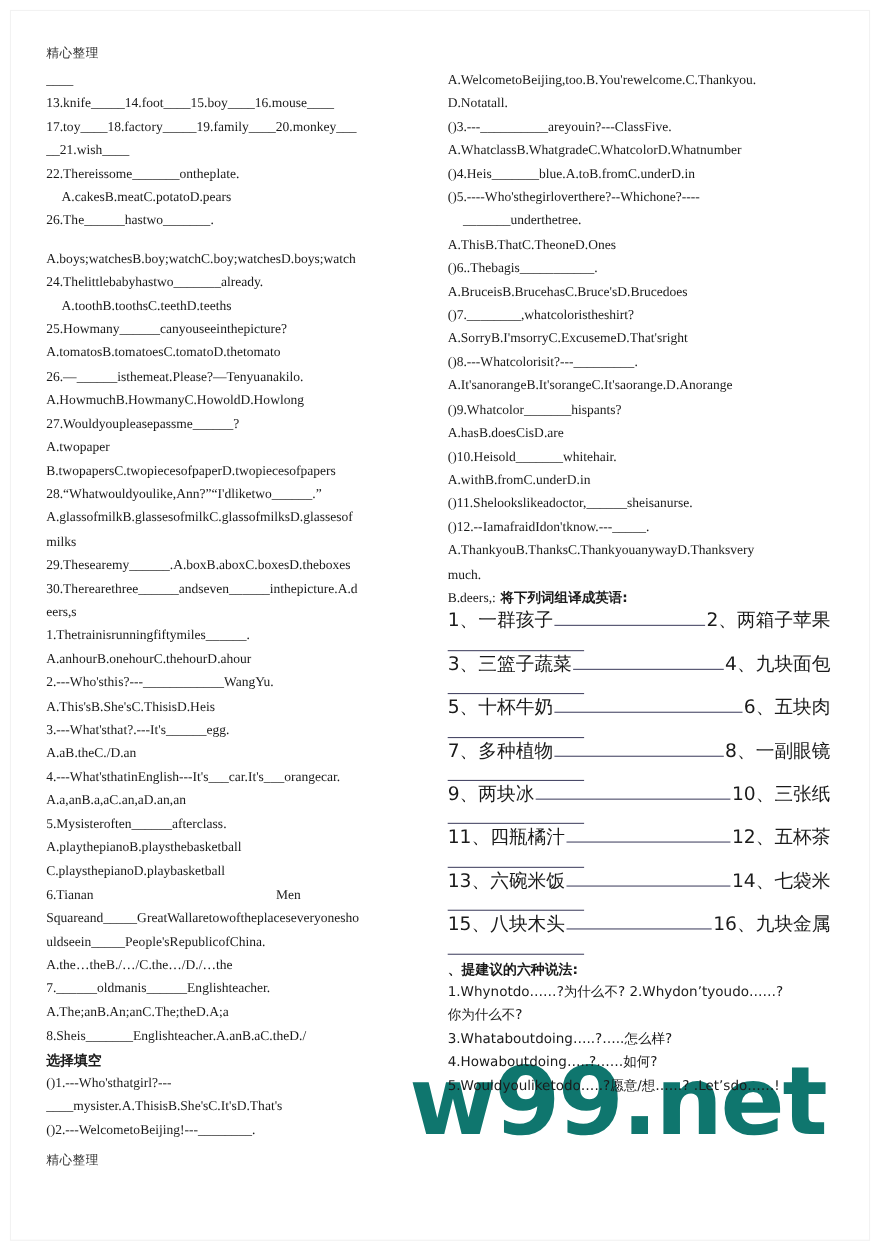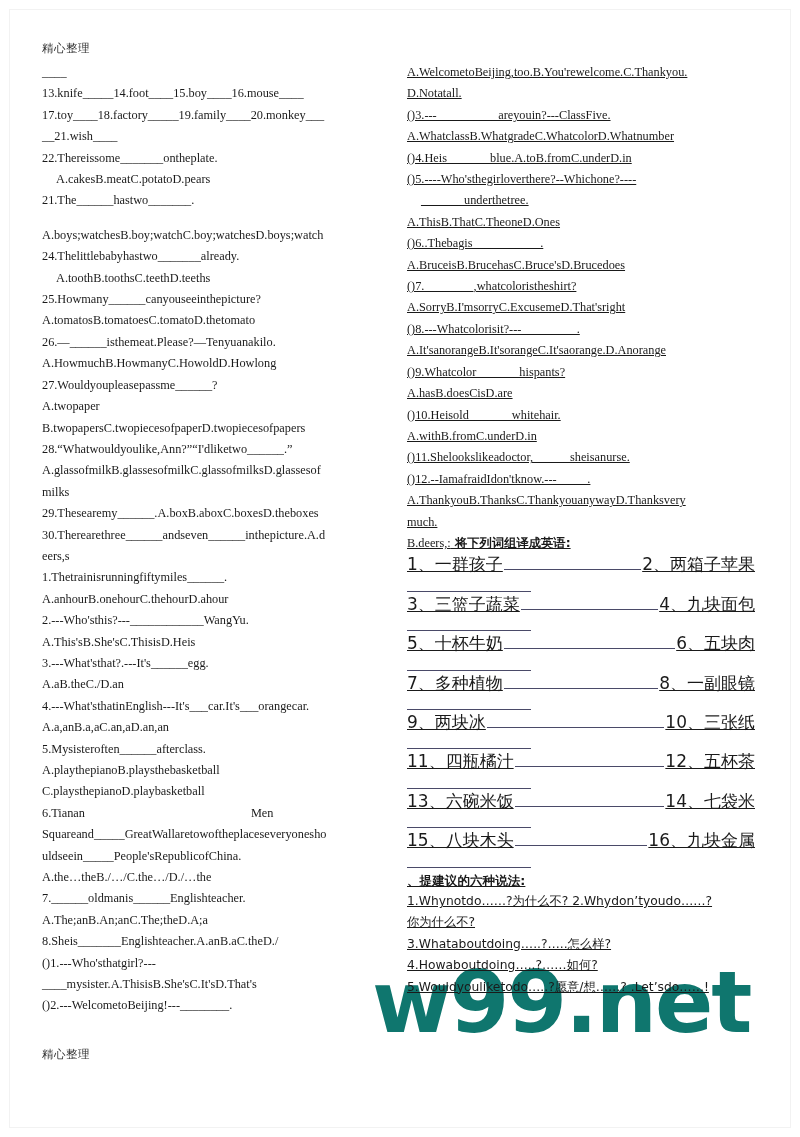--- a/index.html
+++ b/index.html
@@ -67,21 +67,21 @@
     width: 800px;
     z-index: 1;
   }
   .col {
     position: absolute;
     top: 0;
     font-size: 12.3px;
     line-height: 21.4px;
   }
   .col-left  { left: 42px;  width: 348px; }
-  .col-right { left: 407px; width: 348px; text-decoration: underline; }
+  .col-right { left: 407px; width: 348px; }
 
   .ln {
     margin: 0;
     white-space: pre-wrap;
     word-break: break-word;
   }
   .ln.indent { padding-left: 14px; }
   .ln.bold { font-weight: bold; font-family: "DejaVu Sans", sans-serif; font-size: 12.6px; }
   .ln.cn { font-family: "DejaVu Sans", sans-serif; }
   .ln.spacer { height: 13px; }
@@ -123,21 +123,21 @@
 
   <div class="columns">
 
     <div class="col col-left" id="left-col">
         <div class="ln">____</div>
         <div class="ln">13.knife_____14.foot____15.boy____16.mouse____</div>
         <div class="ln">17.toy____18.factory_____19.family____20.monkey___</div>
         <div class="ln">__21.wish____</div>
         <div class="ln">22.Thereissome_______ontheplate.</div>
         <div class="ln indent">A.cakesB.meatC.potatoD.pears</div>
-        <div class="ln">21.The______hastwo_______.</div>
+        <div class="ln">26.The______hastwo_______.</div>
         <div class="ln spacer"></div>
         <div class="ln">A.boys;watchesB.boy;watchC.boy;watchesD.boys;watch</div>
         <div class="ln">24.Thelittlebabyhastwo_______already.</div>
         <div class="ln indent">A.toothB.toothsC.teethD.teeths</div>
         <div class="ln">25.Howmany______canyouseeinthepicture?</div>
         <div class="ln">A.tomatosB.tomatoesC.tomatoD.thetomato</div>
         <div class="ln">26.—______isthemeat.Please?—Tenyuanakilo.</div>
         <div class="ln">A.HowmuchB.HowmanyC.HowoldD.Howlong</div>
         <div class="ln">27.Wouldyoupleasepassme______?</div>
         <div class="ln">A.twopaper</div>
@@ -159,20 +159,21 @@
         <div class="ln">5.Mysisteroften______afterclass.</div>
         <div class="ln">A.playthepianoB.playsthebasketball</div>
         <div class="ln">C.playsthepianoD.playbasketball</div>
         <div class="ln">6.Tianan                                                      Men</div>
         <div class="ln">Squareand_____GreatWallaretowoftheplaceseveryonesho</div>
         <div class="ln">uldseein_____People'sRepublicofChina.</div>
         <div class="ln">A.the…theB./…/C.the…/D./…the</div>
         <div class="ln">7.______oldmanis______Englishteacher.</div>
         <div class="ln">A.The;anB.An;anC.The;theD.A;a</div>
         <div class="ln">8.Sheis_______Englishteacher.A.anB.aC.theD./</div>
+        <div class="ln bold cn">选择填空</div>
         <div class="ln">()1.---Who'sthatgirl?---</div>
         <div class="ln">____mysister.A.ThisisB.She'sC.It'sD.That's</div>
         <div class="ln">()2.---WelcometoBeijing!---________.</div>
       </div>
 
     <div class="col col-right" id="right-col">
         <div class="ln">A.WelcometoBeijing,too.B.You'rewelcome.C.Thankyou.</div>
         <div class="ln">D.Notatall.</div>
         <div class="ln">()3.---__________areyouin?---ClassFive.</div>
         <div class="ln">A.WhatclassB.WhatgradeC.WhatcolorD.Whatnumber</div>

